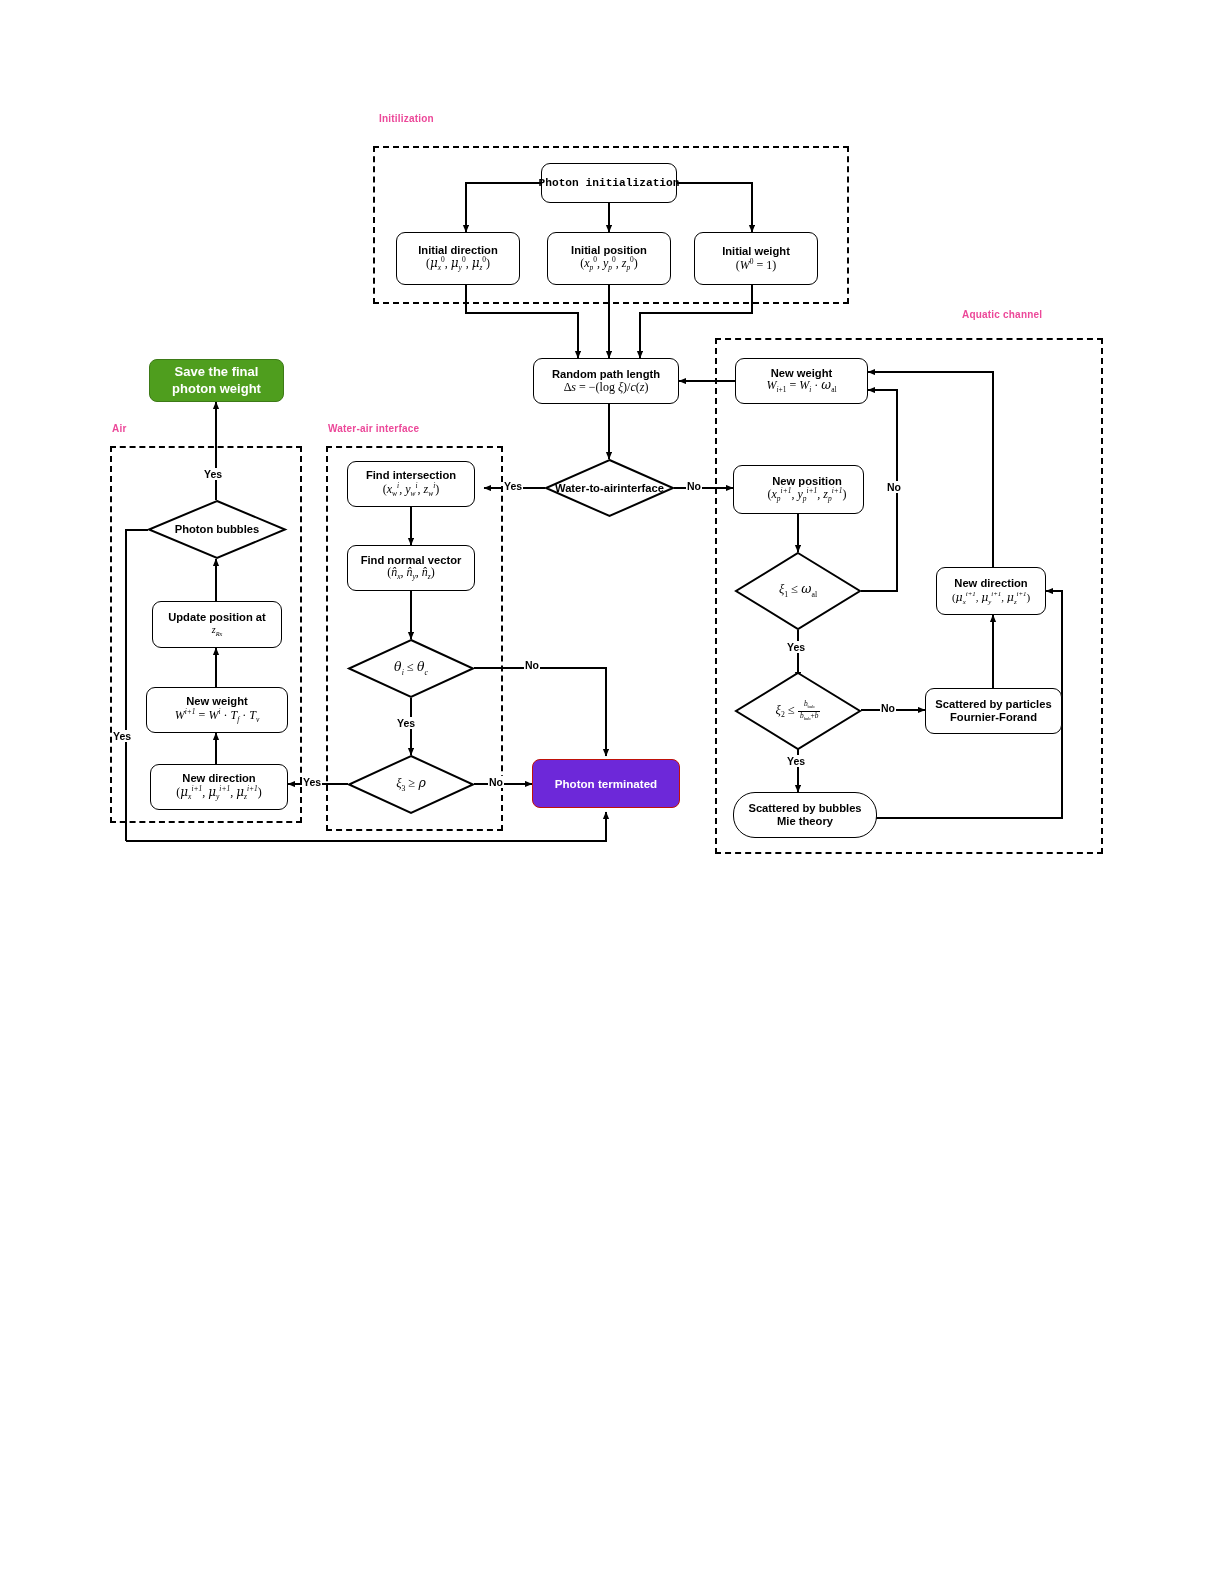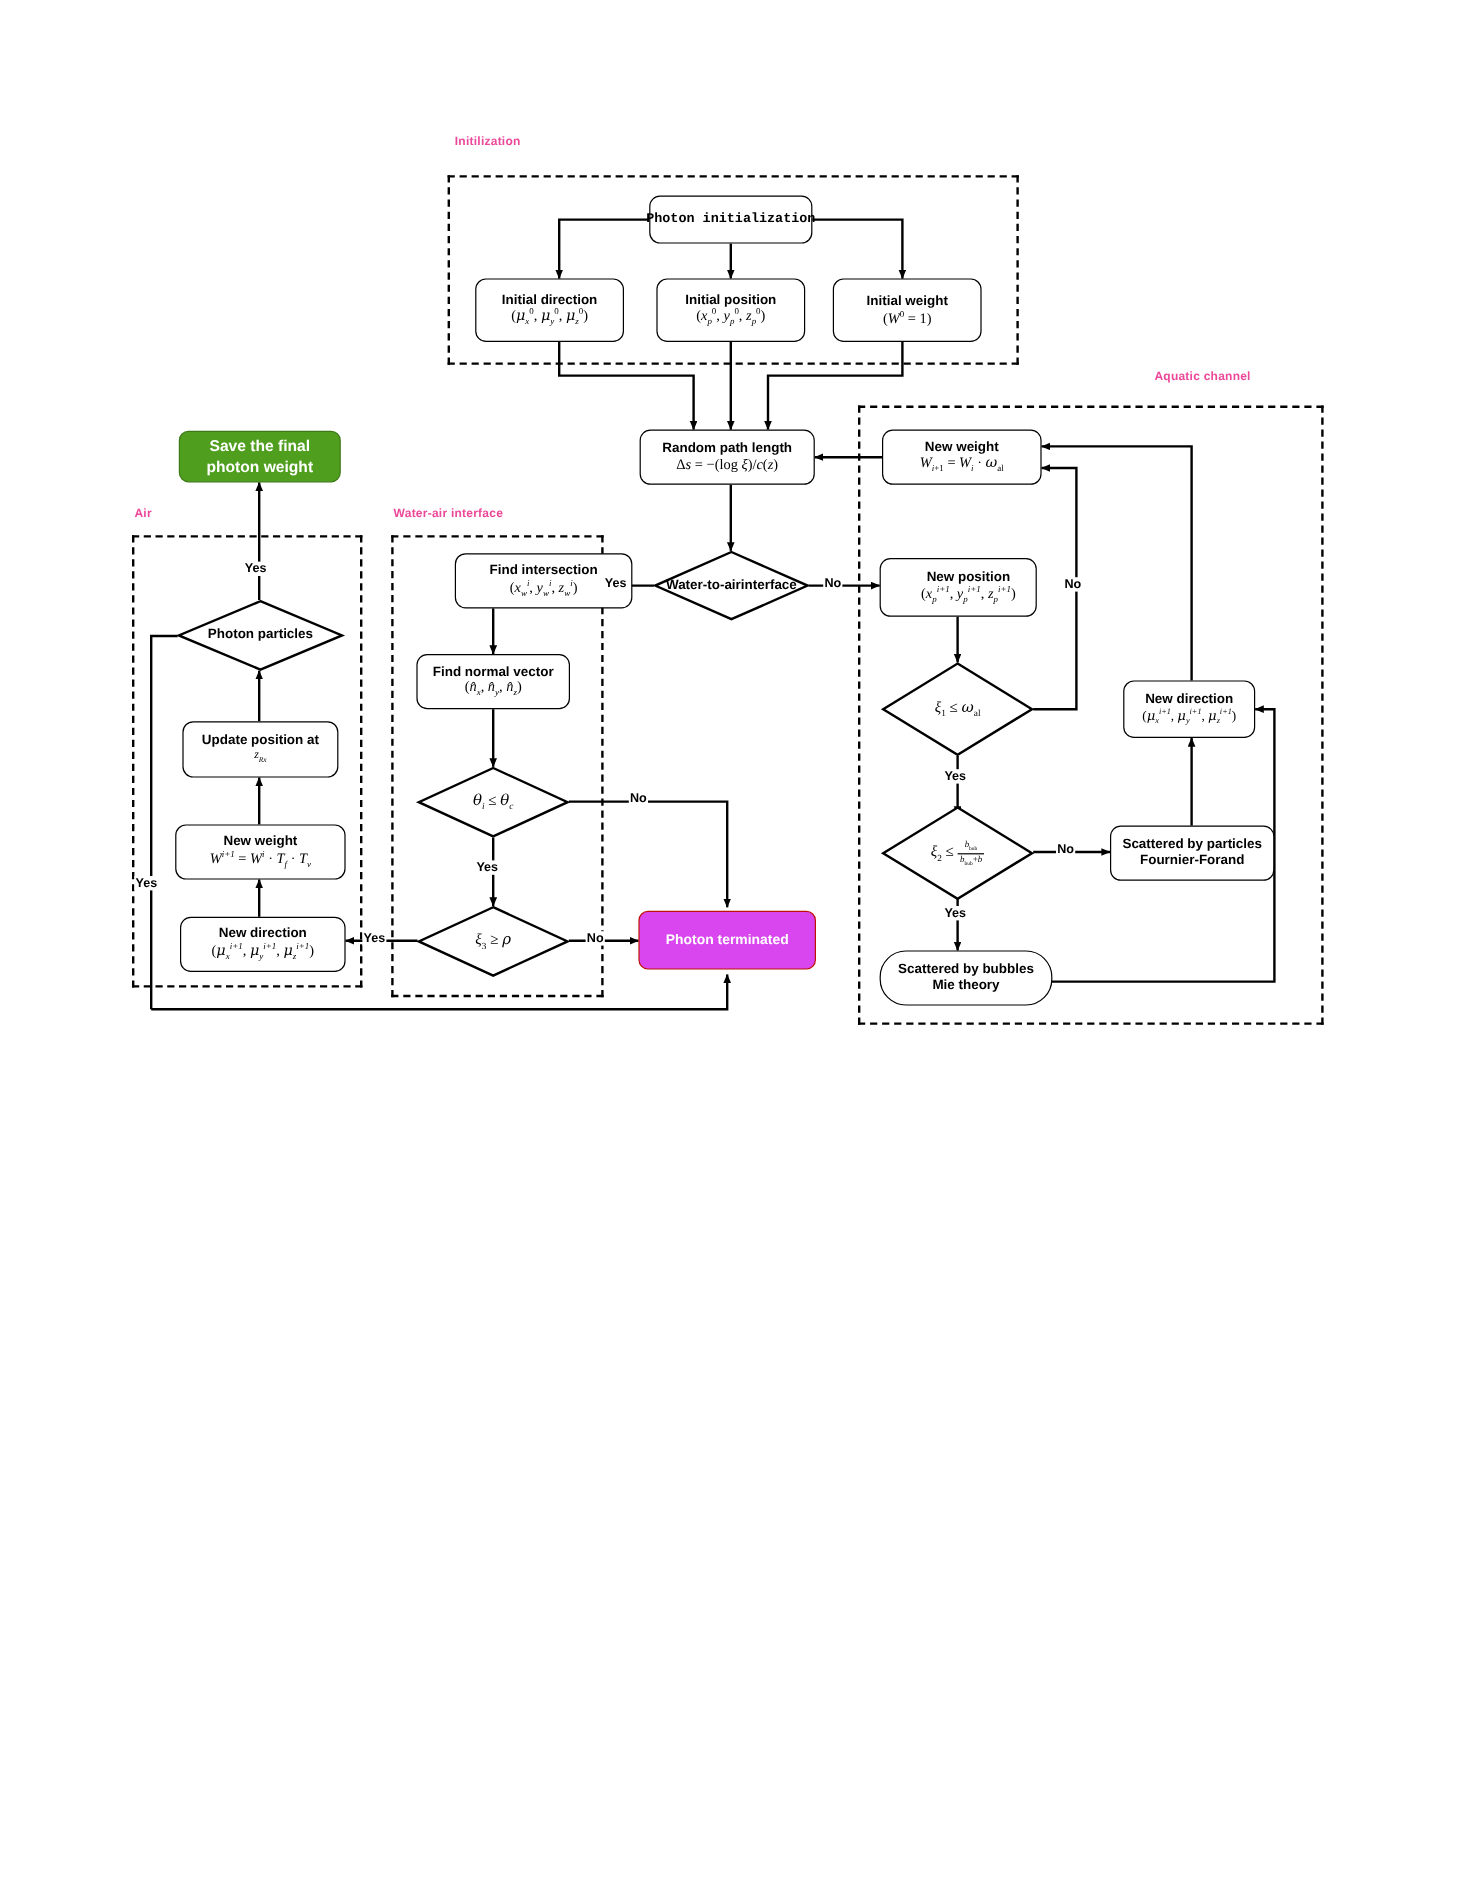--- a/index.html
+++ b/index.html
@@ -15,21 +15,21 @@
                letter-spacing:.2px;white-space:nowrap;}
 
   .node{position:absolute;box-sizing:border-box;background:#fff;border:1.7px solid #000;
         border-radius:9px;display:flex;flex-direction:column;align-items:center;
         justify-content:center;text-align:center;line-height:1.12;}
   .node .t1{font-weight:bold;font-size:11.2px;color:#000;white-space:nowrap;}
   .node .t2{font-size:12px;color:#000;white-space:nowrap;font-family:"Liberation Serif",serif;}
 
   .node.green{background:#4f9e1e;border-color:#3d7a17;border-radius:8px;}
   .node.green .t1{color:#fff;white-space:normal;font-size:13px;line-height:1.25;}
-  .node.red{background:#d946ef;border-color:#c01109;border-radius:8px;}
+  .node.red{background:#6d28d9;border-color:#c01109;border-radius:8px;}
   .node.red .t1{color:#fff;font-size:11.6px;}
 
   .diamond{position:absolute;}
   .diamond svg{position:absolute;left:0;top:0;overflow:visible;}
   .diamond .dlabel{position:absolute;left:0;top:0;width:100%;height:100%;
         display:flex;flex-direction:row;align-items:center;justify-content:center;
         text-align:center;line-height:1.12;}
   .diamond .t1{font-weight:bold;font-size:11.2px;color:#000;white-space:nowrap;}
   .diamond .t2{font-size:12.5px;color:#000;font-family:"Liberation Serif",serif;white-space:nowrap;}
 
@@ -154,21 +154,21 @@
   <div class="diamond" style="left:545px;top:459px;width:129px;height:58px;">
     <svg width="129" height="58" viewBox="0 0 129 58">
       <polygon points="64.5,1 128,29 64.5,57 1,29" fill="#fff" stroke="#000" stroke-width="2"></polygon>
     </svg>
     <div class="dlabel">
       <span class="t1">Water-to-air</span>
       <span class="t1">interface</span>
     </div>
   </div>
 
-  <div class="node" style="left:347px;top:461px;width:148px;height:46px;margin-left:32px;">
+  <div class="node" style="left:347px;top:461px;width:128px;height:46px;">
     <span class="t1">Find intersection</span>
     <span class="t2">(<span class="mi">x</span><sub class="it">w</sub><sup class="it">i</sup>, <span class="mi">y</span><sub class="it">w</sub><sup class="it">i</sup>, <span class="mi">z</span><sub class="it">w</sub><sup class="it">i</sup>)</span>
   </div>
 
   <div class="node" style="left:347px;top:545px;width:128px;height:46px;">
     <span class="t1">Find normal vector</span>
     <span class="t2">(<span class="mi">n̂</span><sub class="it">x</sub>, <span class="mi">n̂</span><sub class="it">y</sub>, <span class="mi">n̂</span><sub class="it">z</sub>)</span>
   </div>
 
   <div class="diamond" style="left:348px;top:639px;width:126px;height:59px;">
@@ -206,21 +206,21 @@
   <div class="node" style="left:152px;top:601px;width:130px;height:47px;">
     <span class="t1">Update position at</span>
     <span class="t2" style="font-size:10px;"><span class="mi">z</span><sub class="it">R</sub><sub class="it">x</sub></span>
   </div>
 
   <div class="diamond" style="left:148px;top:500px;width:138px;height:59px;">
     <svg width="138" height="59" viewBox="0 0 138 59">
       <polygon points="69,1 137,29.5 69,58 1,29.5" fill="#fff" stroke="#000" stroke-width="2"></polygon>
     </svg>
     <div class="dlabel">
-      <span class="t1">Photon particles</span>
+      <span class="t1">Photon bubbles</span>
     </div>
   </div>
 
   <div class="node green" style="left:149px;top:359px;width:135px;height:43px;padding:0 8px;">
     <span class="t1">Save the final photon weight</span>
   </div>
 
   <div class="node" style="left:735px;top:358px;width:133px;height:46px;">
     <span class="t1">New weight</span>
     <span class="t2"><span class="mi">W</span><sub class="it">i</sub><sub>+1</sub> = <span class="mi">W</span><sub class="it">i</sub> · <span class="mu">ω</span><sub>al</sub></span>

